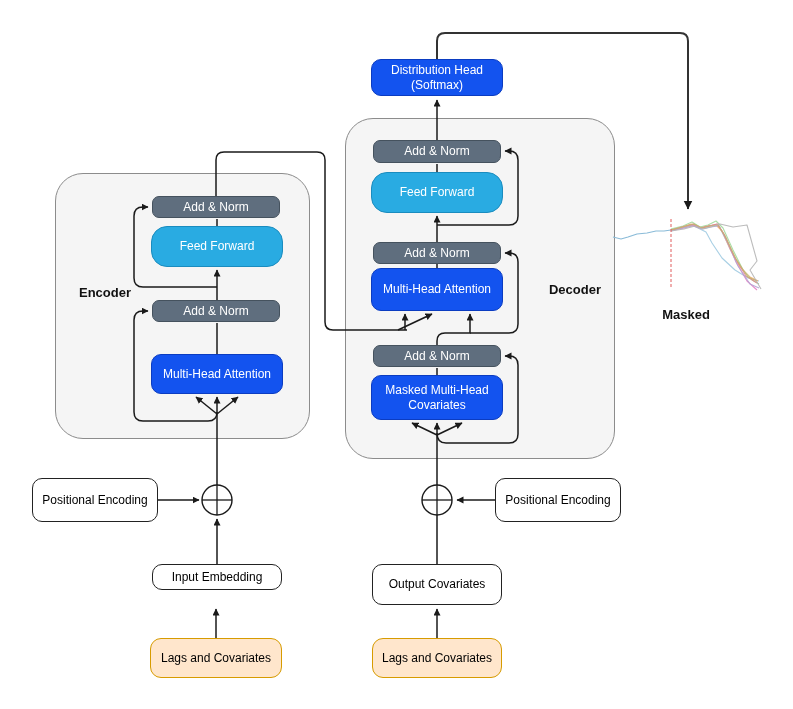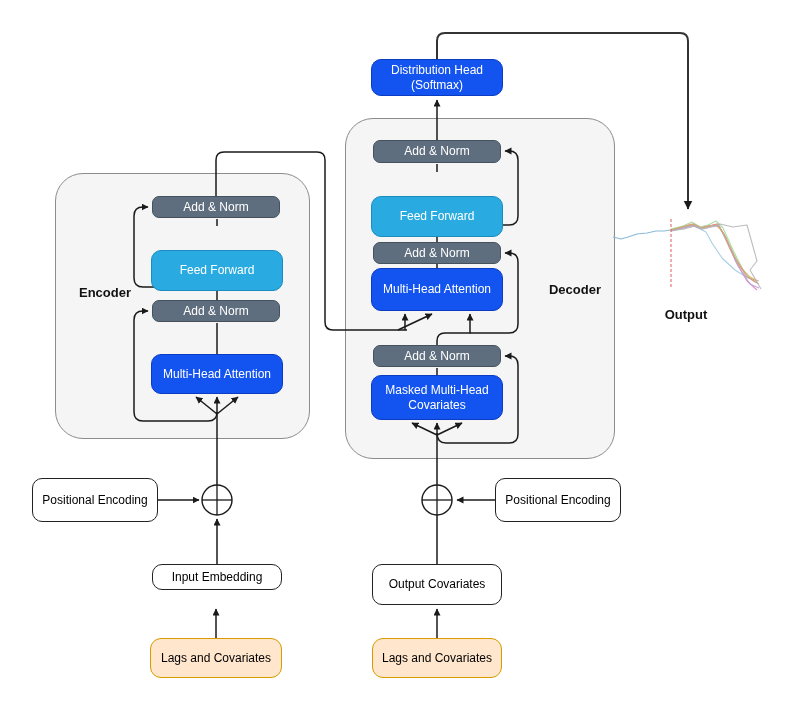--- a/index.html
+++ b/index.html
@@ -5,21 +5,21 @@
   html,body{margin:0;padding:0;background:#ffffff;}
   #stage{position:relative;width:793px;height:709px;background:#fff;
          font-family:"Liberation Sans", sans-serif;overflow:hidden;}
   .container{position:absolute;background:var(--container_fill);
              border:1.3px solid var(--container_border);border-radius:28px;}
   .box{position:absolute;display:flex;align-items:center;justify-content:center;
        text-align:center;font-size:12px;line-height:1.25;box-sizing:border-box;}
   .an{background:var(--add_norm_gray);border:1.2px solid var(--add_norm_border);
       border-radius:7px;color:#fff;}
   .ff{background:var(--feed_forward_blue);border:1.2px solid var(--feed_forward_border);
-      border-radius:10px;color:#fff;margin-top:24px;}
+      border-radius:16px;color:#fff;}
   .mha{background:var(--attention_blue);border:1.2px solid var(--attention_blue_border);
        border-radius:10px;color:#fff;}
   .white{background:#fff;border:1.3px solid #222;border-radius:10px;color:#000;}
   .lags{background:var(--lags_fill);border:1.6px solid var(--lags_border);
         border-radius:11px;color:#000000;}
   .biglabel{position:absolute;font-size:13px;font-weight:bold;color:#111;
             display:flex;align-items:center;justify-content:center;text-align:right;}
   svg{position:absolute;left:0;top:0;}
   .conn{fill:none;stroke:var(--line_black);stroke-width:1.5;}
   .conn2{fill:none;stroke:#333;stroke-width:2;}
@@ -121,14 +121,14 @@
 
   <div class="box mha" style="left:371px;top:59px;width:132px;height:37px">Distribution Head (Softmax)</div>
 
   <div class="box white" style="left:32px;top:478px;width:126px;height:44px">Positional Encoding</div>
   <div class="box white" style="left:495px;top:478px;width:126px;height:44px">Positional Encoding</div>
   <div class="box white" style="left:152px;top:564px;width:130px;height:26px">Input Embedding</div>
   <div class="box white" style="left:372px;top:564px;width:130px;height:41px">Output Covariates</div>
   <div class="box lags" style="left:150px;top:638px;width:132px;height:40px">Lags and Covariates</div>
   <div class="box lags" style="left:372px;top:638px;width:130px;height:40px">Lags and Covariates</div>
 
-  <div class="biglabel" style="left:652px;top:306px;width:68px;height:16px">Output</div>
+  <div class="biglabel" style="left:652px;top:306px;width:68px;height:16px">Masked</div>
 </div>
 
 </body></html>

